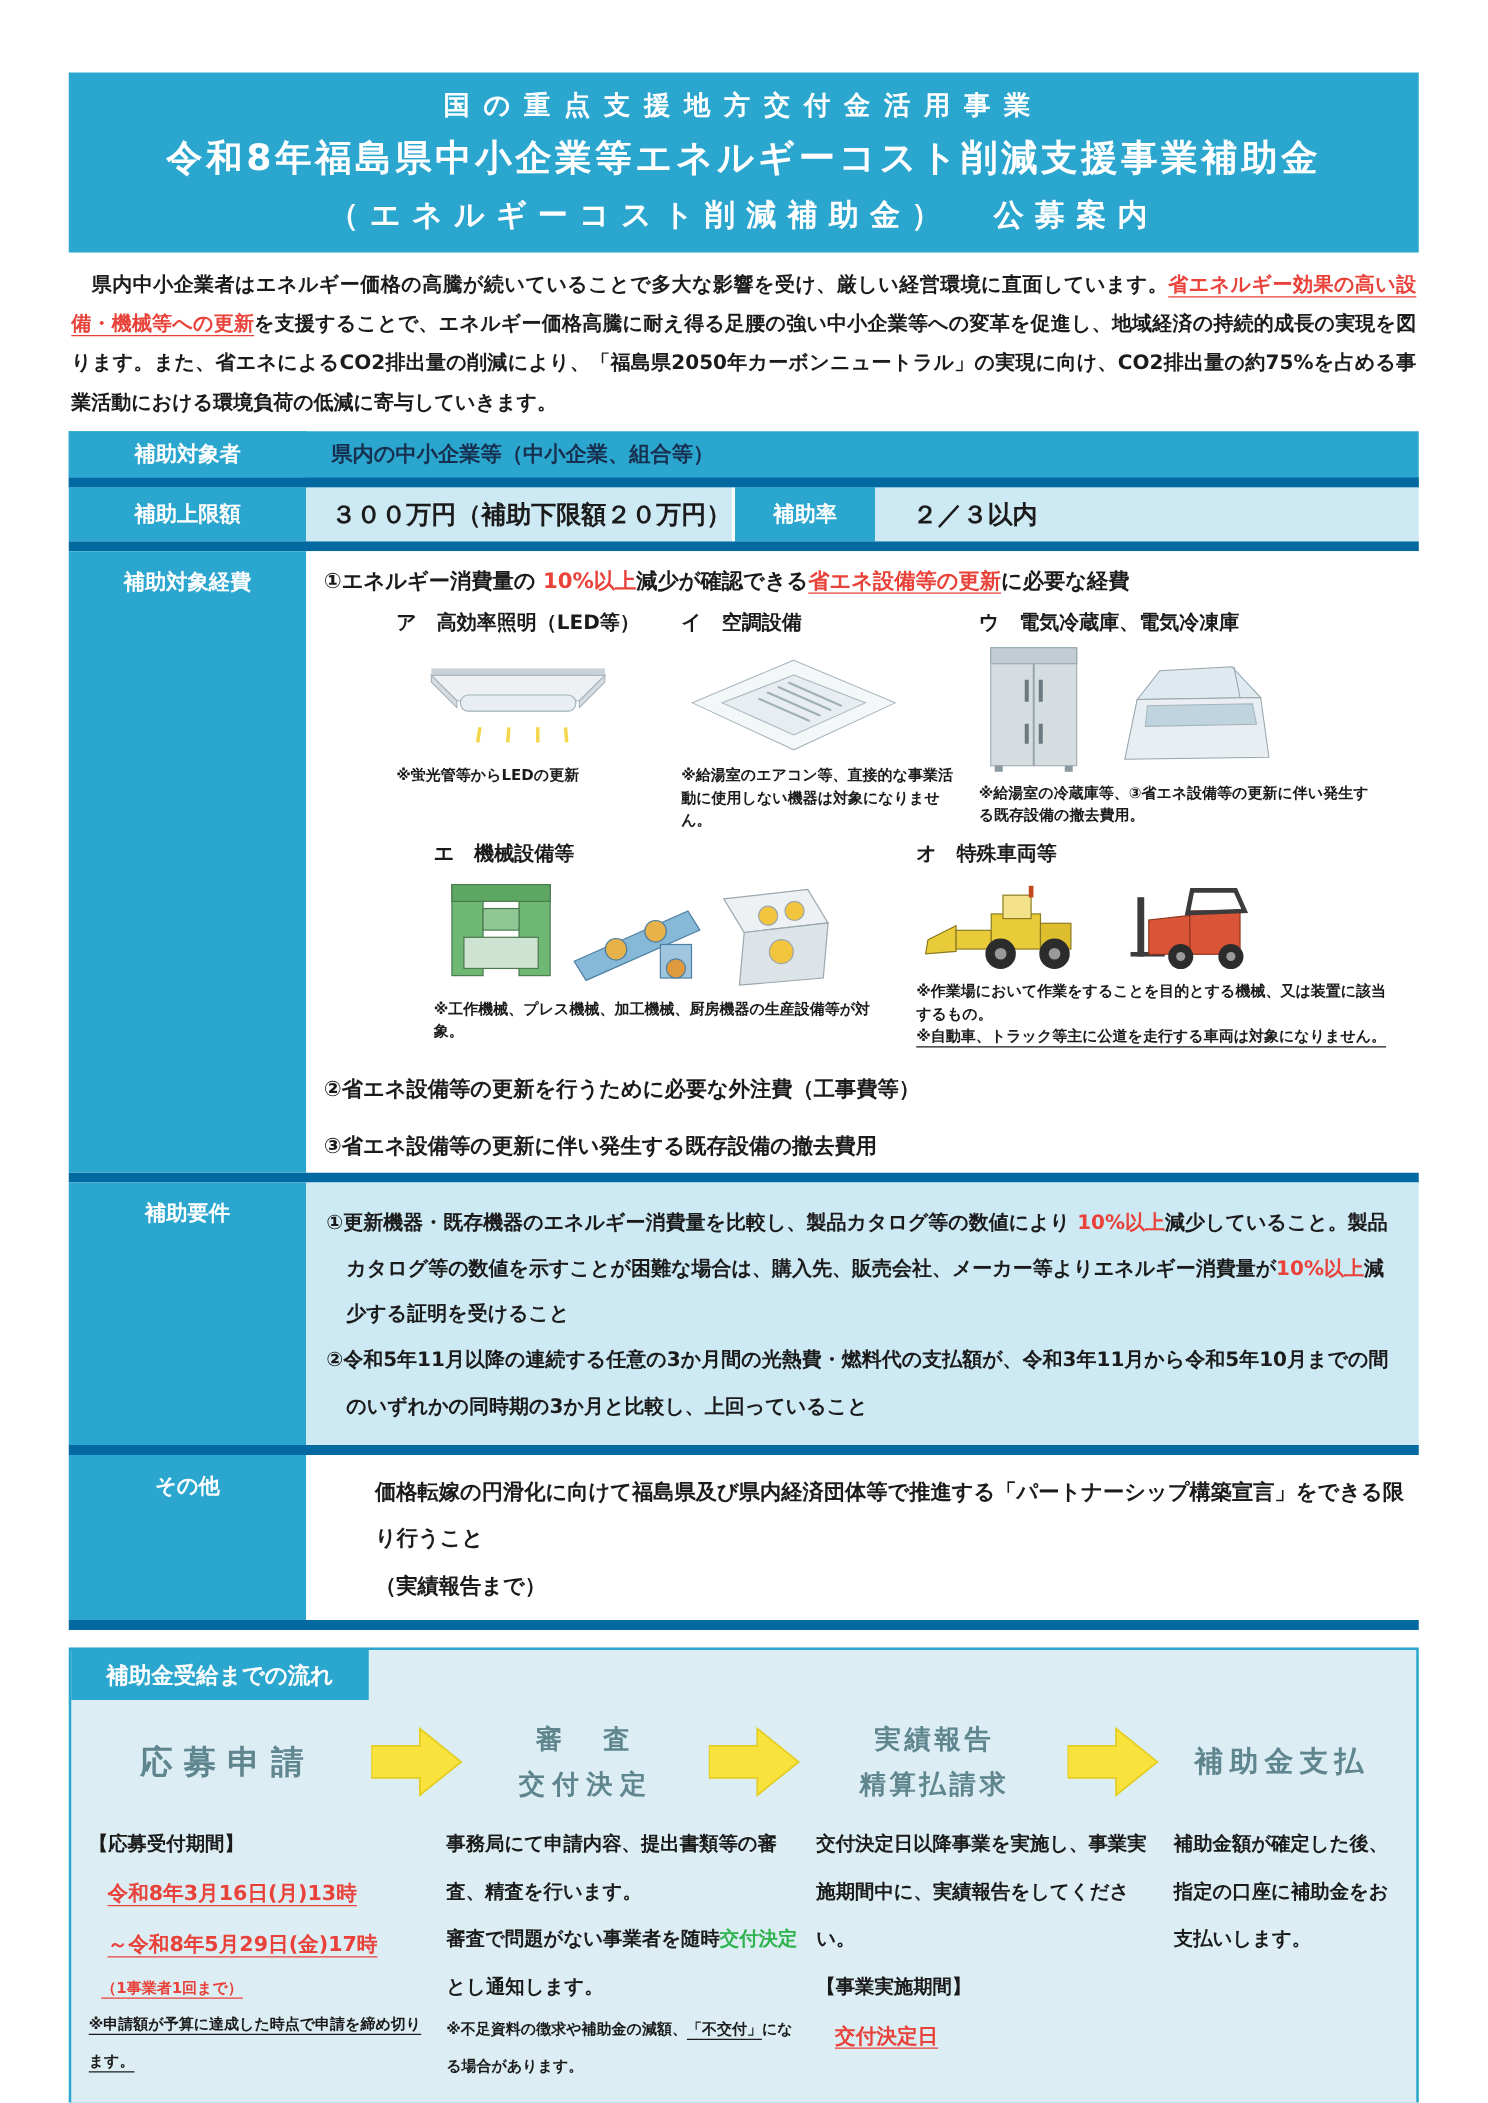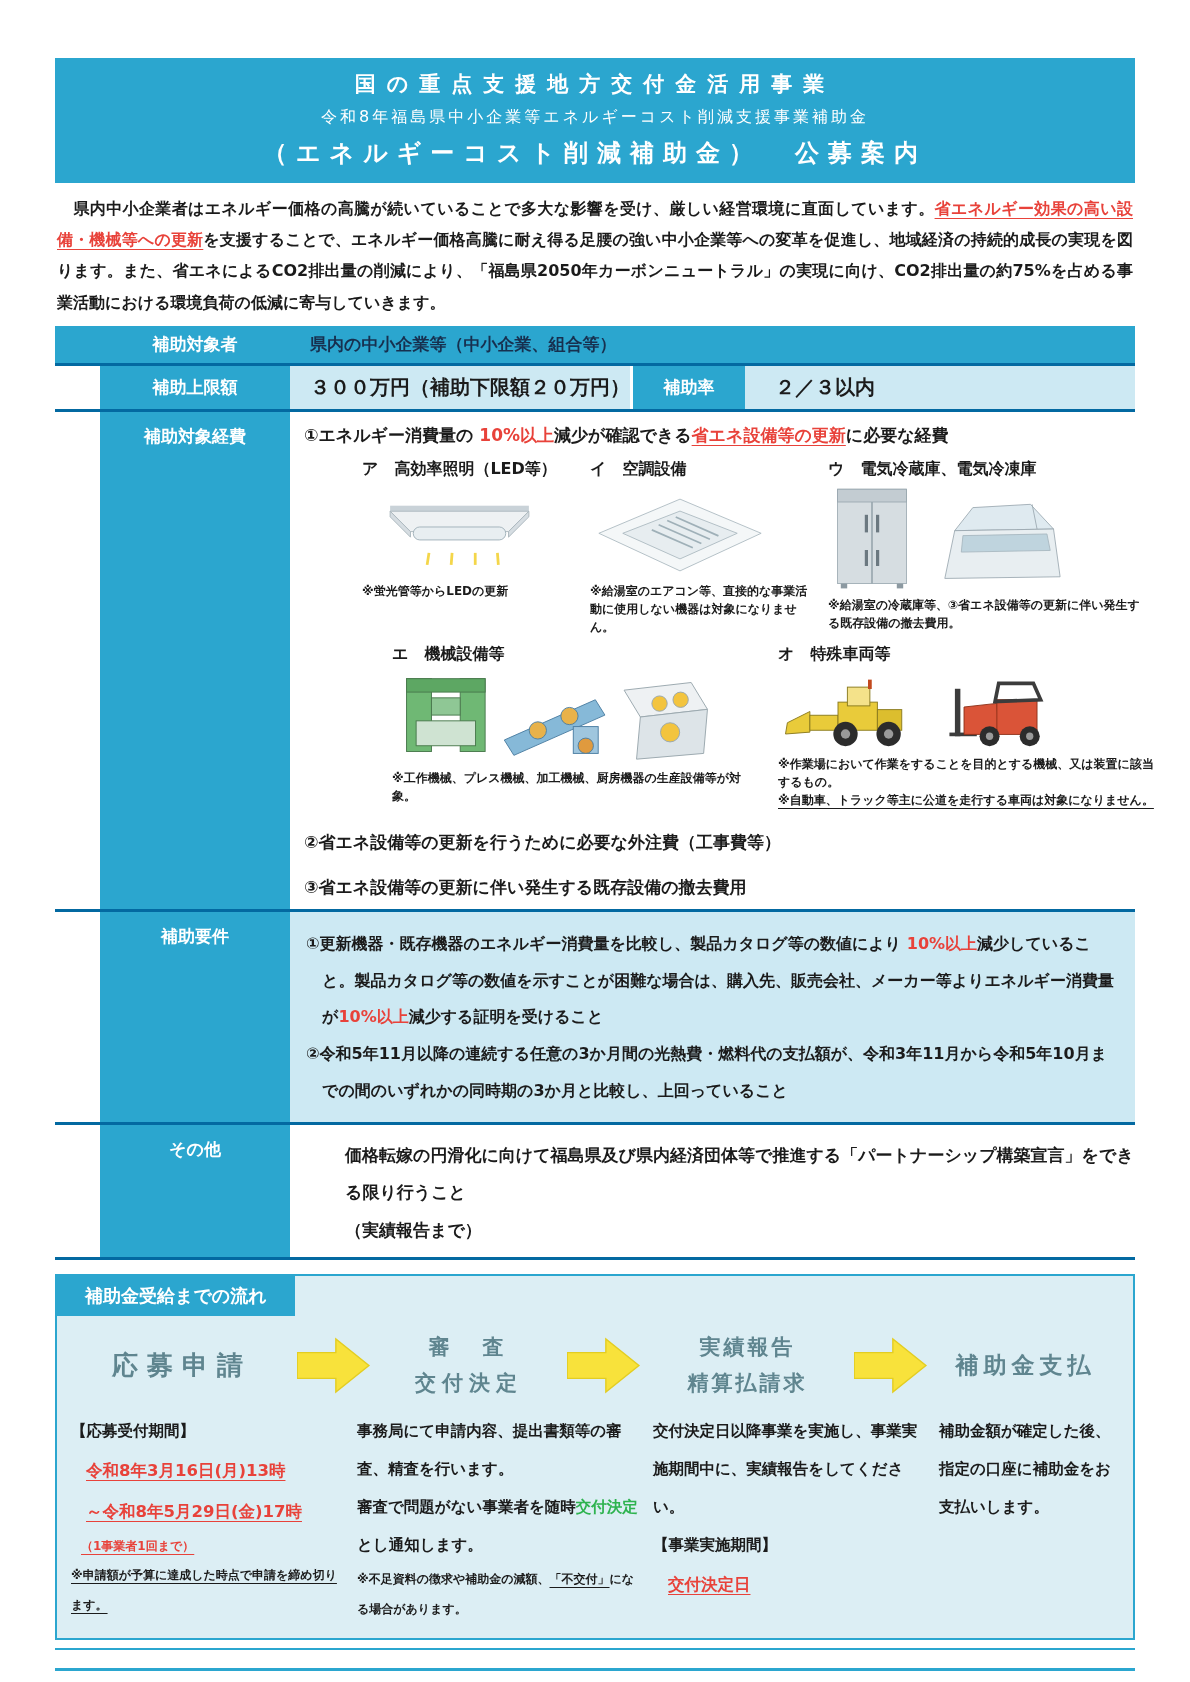--- a/index.html
+++ b/index.html
@@ -7,30 +7,30 @@
     --green:#2eb34f; --urlgreen:#8fb62f; --arrowyellow:#f8e23b; --contactteal:#1f9dbd;
     --stepgray:#5f858f; --navy:#17304f; --ink:#1b1b1b; --subteal:#2fa08e;
   }
   *{margin:0;padding:0;box-sizing:border-box;}
   body{width:1190px;height:1682px;overflow:hidden;background:#fff;color:var(--ink);
        font-family:"DejaVu Sans","Liberation Sans",sans-serif;position:relative;}
   .page{padding:58px 55px 0;}
   
   .header-band{background:var(--teal);color:#fff;text-align:center;padding:12px 0 14px;}
   .h1{font-size:21px;font-weight:bold;letter-spacing:11px;}
-  .h2{font-size:16px;font-weight:normal;letter-spacing:3px;margin-top:9px;}
+  .h2{font-size:29px;font-weight:bold;letter-spacing:3px;margin-top:9px;}
   .h3{font-size:24px;font-weight:bold;letter-spacing:9px;margin-top:9px;}
   
   .intro{margin:10px 2px 8px;font-size:16px;font-weight:bold;line-height:1.95;text-align:justify;}
   .red-u{color:var(--red);text-decoration:underline;text-underline-offset:4px;}
   .red-t{color:var(--red);}
   .blk-u{text-decoration:underline;text-underline-offset:4px;}
   .green-b{color:var(--green);}
   
-  .t-row{display:flex;border-bottom:3px solid #0369a1;padding-left:45px;}
+  .t-row{display:flex;border-bottom:8px solid #0369a1;}
   .t-label{flex:0 0 190px;background:var(--teal);color:#fff;font-size:17px;font-weight:bold;
            display:flex;justify-content:center;align-items:center;}
   .t-label.top{align-items:flex-start;padding-top:13px;}
   .row-target{background:var(--teal);}
   .row-target .t-val{flex:1;color:var(--navy);font-weight:bold;font-size:17px;padding:7px 0 7px 20px;}
   .row-limit .t-val-main{flex:0 0 340px;background:var(--lightcyan);font-size:20px;font-weight:bold;padding:8px 0 8px 20px;}
   .row-limit .t-rate-label{flex:0 0 115px;background:var(--teal);color:#fff;font-size:17px;font-weight:bold;
            display:flex;justify-content:center;align-items:center;border-left:3px solid #fff;}
   .row-limit .t-rate-val{flex:1;background:var(--lightcyan);font-size:20px;font-weight:bold;padding:8px 0 8px 30px;}
   .row-exp .t-content{flex:1;background:#fff;padding:12px 6px 10px 14px;}

